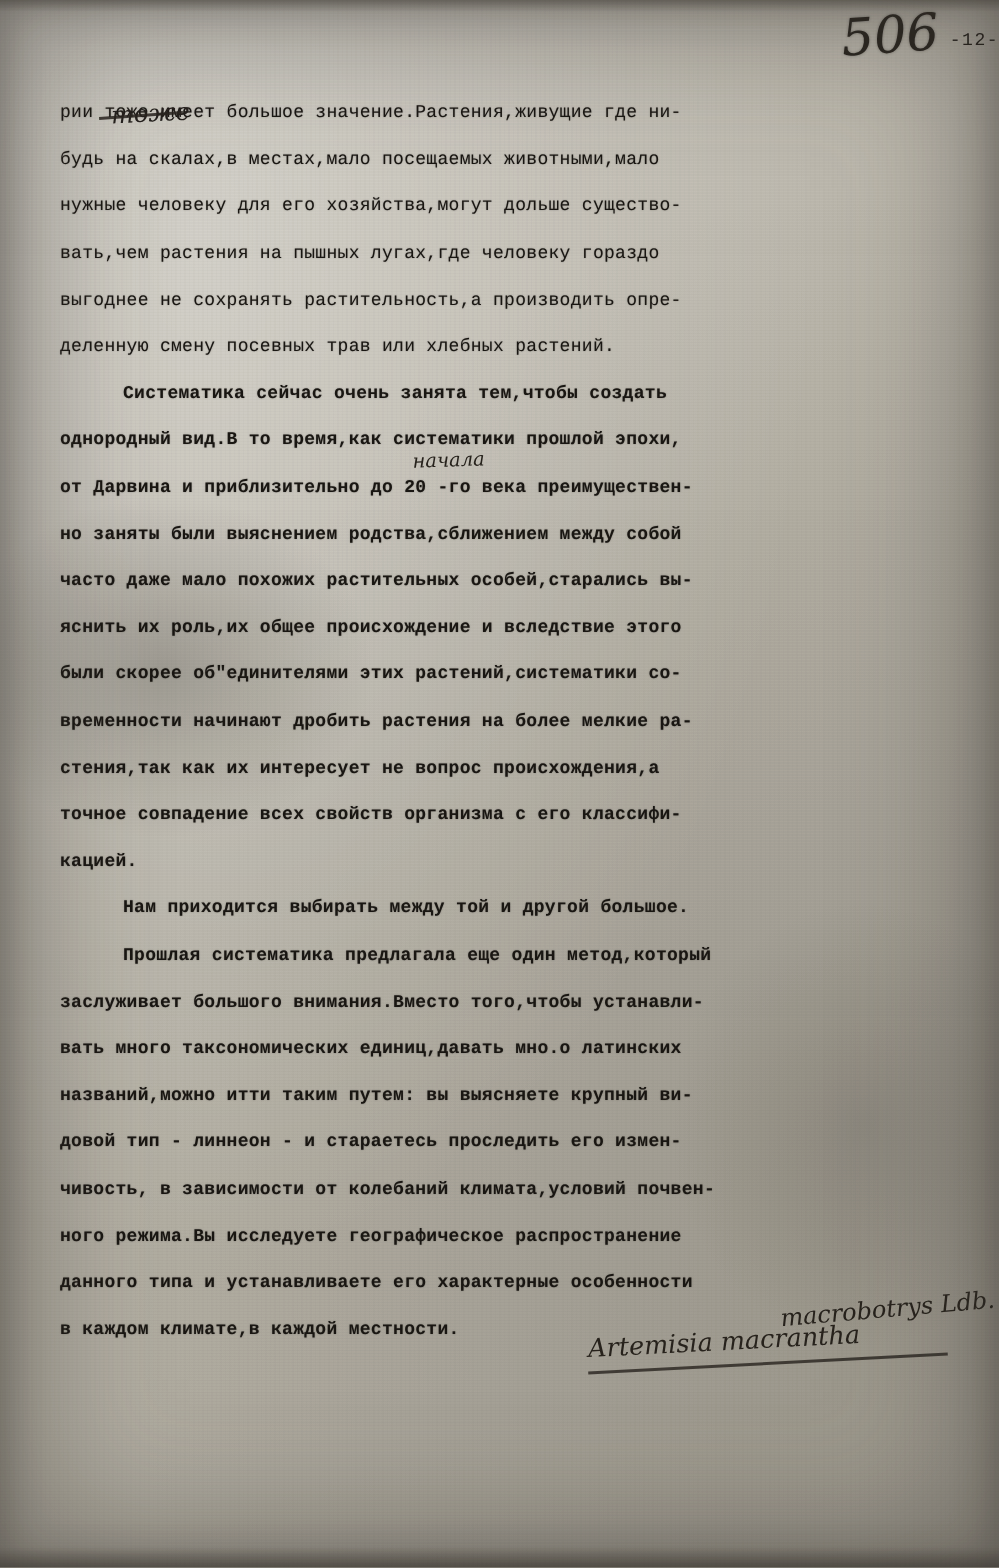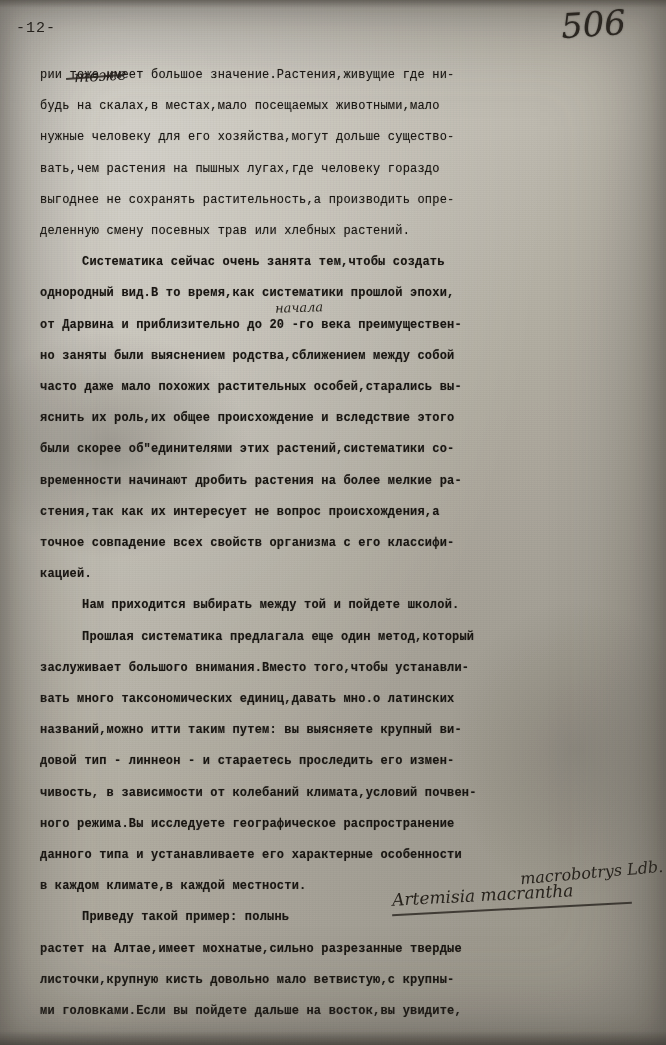--- a/index.html
+++ b/index.html
@@ -47,24 +47,24 @@
   .smudge-b {
     position: absolute;
     right: -40px; top: 600px; width: 260px; height: 300px;
     background: radial-gradient(ellipse at center, rgba(95,91,83,0.28), rgba(0,0,0,0) 70%);
     pointer-events: none;
   }
 
   .page-number {
     position: absolute;
     top: 20px;
-    left: 16px;
+    left: 4px;
     right: 0;
-    text-align: left;
-    font-size: 15px;
+    text-align: right;
+    font-size: 12px;
     letter-spacing: 1px;
     color: #23201b;
   }
   .archive-number {
     position: absolute;
     top: 4px;
     right: 40px;
     font-family: "DejaVu Serif", serif;
     font-style: italic;
     font-size: 34px;
@@ -171,34 +171,30 @@
 однородный вид.В то время,как систематики прошлой эпохи,
 от Дарвина и приблизительно до 20 -го века преимуществен-
 но заняты были выяснением родства,сближением между собой
 часто даже мало похожих растительных особей,старались вы-
 яснить их роль,их общее происхождение и вследствие этого
 были скорее об"единителями этих растений,систематики со-
 временности начинают дробить растения на более мелкие ра-
 стения,так как их интересует не вопрос происхождения,а
 точное совпадение всех свойств организма с его классифи-
 кацией.</p>
-    <p class="para indent">Нам приходится выбирать между той и пойдете школой.</p>
+    <p class="para indent">Нам приходится выбирать между той и другой большое.</p>
     <p class="para indent">Прошлая систематика предлагала еще один метод,который
 заслуживает большого внимания.Вместо того,чтобы устанавли-
 вать много таксономических единиц,давать мно.о латинских
 названий,можно итти таким путем: вы выясняете крупный ви-
 довой тип - линнеон - и стараетесь проследить его измен-
 чивость, в зависимости от колебаний климата,условий почвен-
 ного режима.Вы исследуете географическое распространение
 данного типа и устанавливаете его характерные особенности
 в каждом климате,в каждой местности.</p>
-    <p class="para indent">Приведу такой пример: полынь
-растет на Алтае,имеет мохнатые,сильно разрезанные твердые
-листочки,крупную кисть довольно мало ветвистую,с крупны-
-ми головками.Если вы пойдете дальше на восток,вы увидите,</p>
   </div>
 
   <div class="hand hand-1">тоже</div>
   <div class="hand-strike"></div>
   <div class="hand hand-2">начала</div>
   <div class="hand hand-4">macrobotrys Ldb.</div>
   <div class="hand hand-5">Artemisia macrantha</div>
   <div class="hand-underline"></div>
 
   <div class="edge-top"></div>

